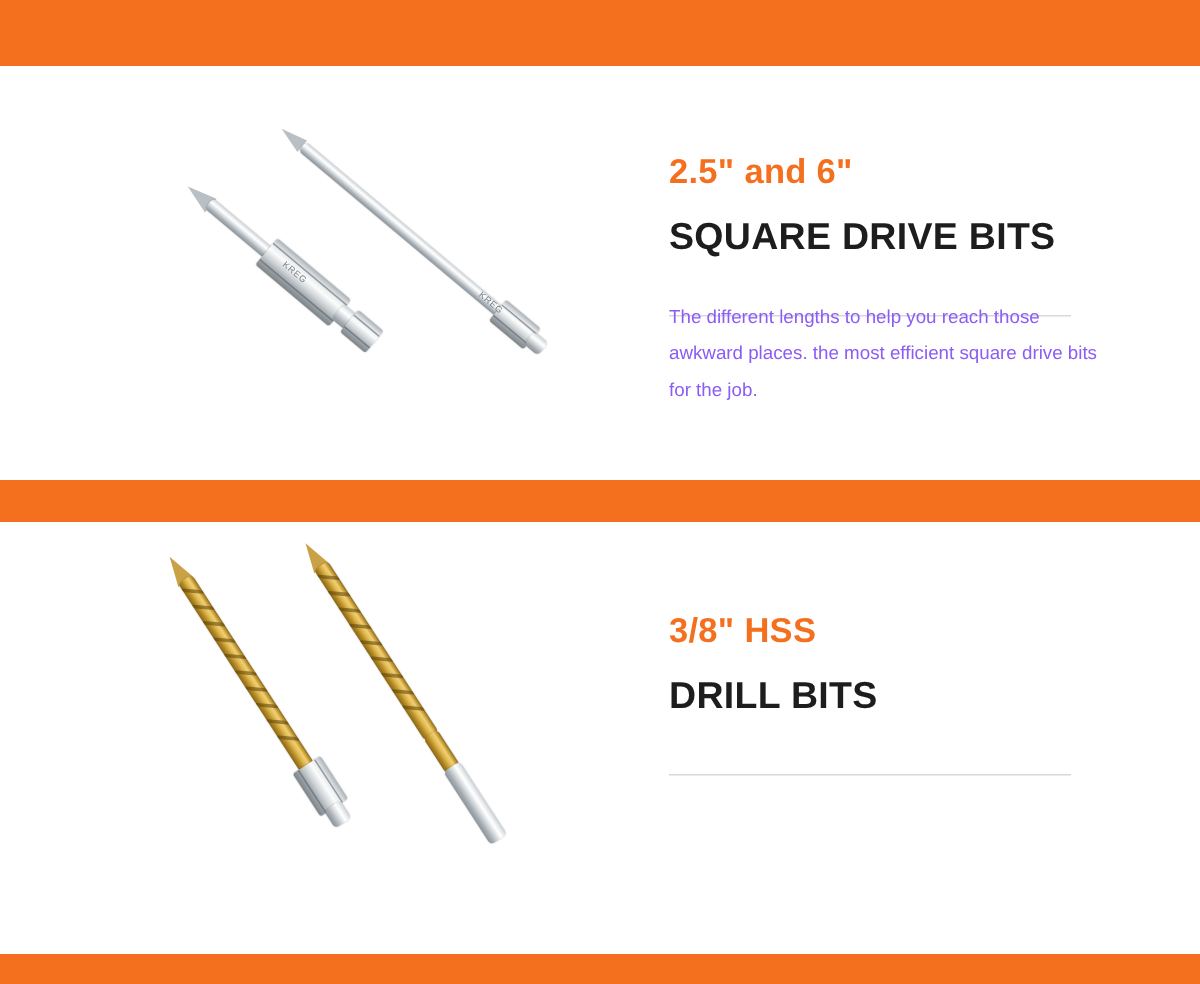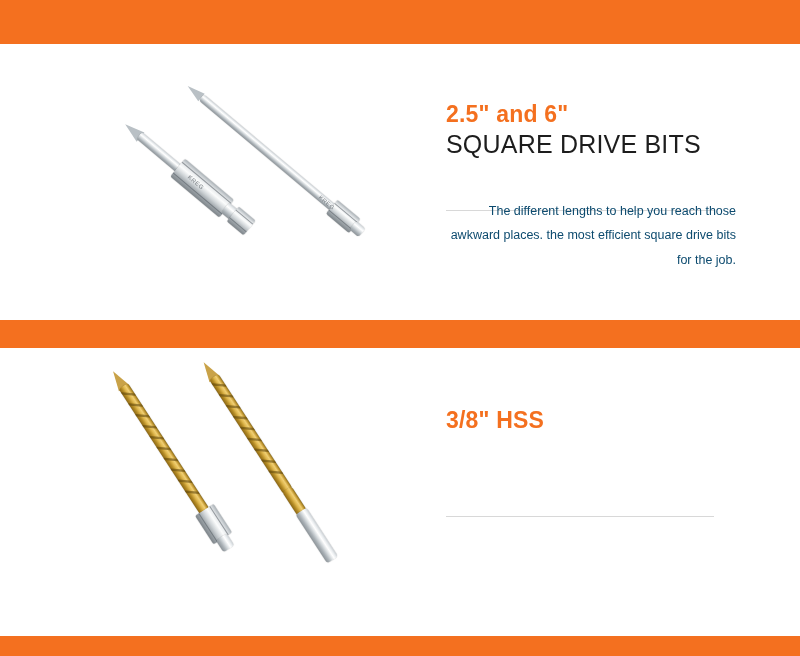--- a/index.html
+++ b/index.html
@@ -72,38 +72,37 @@
 
   .title-sm {
     font-size: 23px;
     font-weight: bold;
     color: #f4701f;
     letter-spacing: 0.2px;
     line-height: 1.15;
   }
   .title-lg {
     font-size: 25px;
-    font-weight: normal;
+    font-weight: bold;
     color: #1d1d1d;
     letter-spacing: 0.2px;
     line-height: 1.15;
-    margin-top: 3px;
+    margin-top: 17px;
   }
   .divider {
     width: 268px;
     height: 1px;
     background: #d8d8d8;
     margin: 21px 0 18px 0;
   }
   .body-text {
     font-size: 12.5px;
-    color: #0c4a6e;
+    color: #8b5cf6;
     line-height: 1.95;
     width: 290px;
-    text-align: right;
   }
 
   
   .s1 .title-block { position: absolute; top: 57px; left: 0; }
   .s1 .divider-wrap { position: absolute; top: 145px; left: 0; }
   .s1 .body-wrap { position: absolute; top: 155px; left: 0; }
 
   
   .s2 .title-block { position: absolute; top: 59px; left: 0; }
   .s2 .divider-wrap { position: absolute; top: 147px; left: 0; }
@@ -263,20 +262,21 @@
           <div class="flute" style="left:111px; top:104px; width:3px; height:11px; transform: skewX(-38deg);"></div>
           <div class="flute" style="left:124px; top:104px; width:3px; height:11px; transform: skewX(-38deg);"></div>
           <div class="gold-shaft" style="left:146px; top:104px; width:28px; height:11px;"></div>
           <div class="steel-shaft" style="left:172px; top:103px; width:58px; height:13px;"></div>
         </div>
       </div>
 
       <div class="text-col">
         <div class="title-block">
           <div class="title-sm">3/8" HSS</div>
+          <div class="title-lg">DRILL BITS</div>
         </div>
         <div class="divider-wrap">
           <div class="divider"></div>
         </div>
       </div>
 
     </div>
   </div>
 
 </div>

